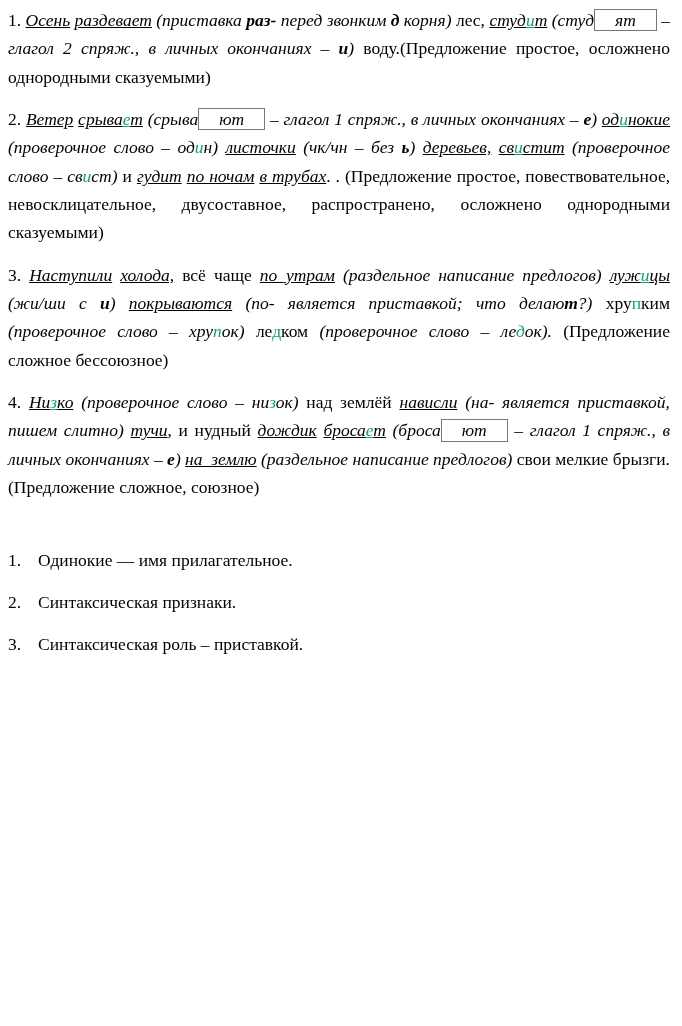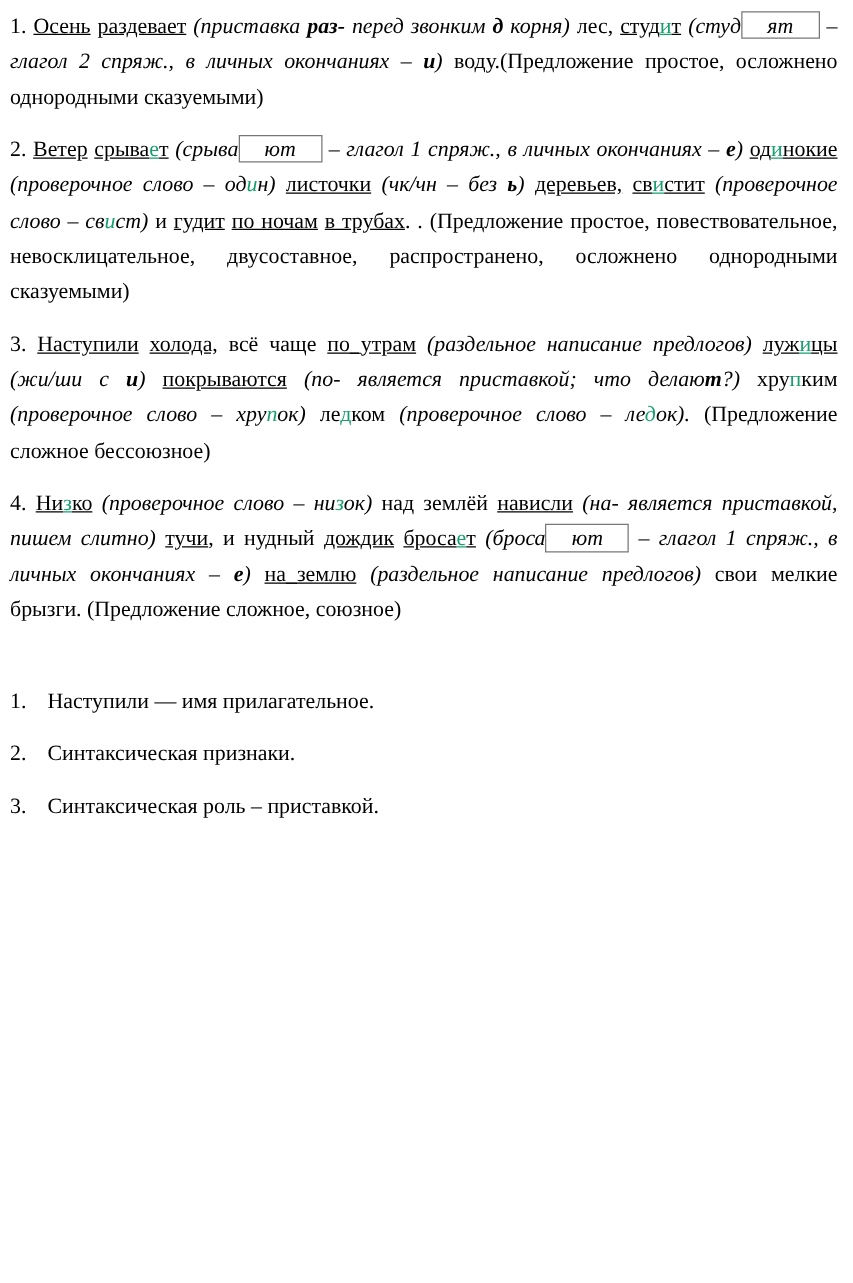--- a/index.html
+++ b/index.html
@@ -23,20 +23,21 @@
   p.para {
     margin: 0 0 14px 0;
     text-align: justify;
     text-justify: inter-word;
   }
   .it {
     font-style: italic;
   }
   .u {
     text-decoration: underline;
+    font-style: italic;
   }
   .g {
     color: #17a06e;
   }
   .b {
     font-weight: bold;
     margin-top: 48px;
   }
   .boxed {
     display: inline-block;
@@ -74,21 +75,21 @@
   <p class="para"><span>1.</span><span> </span><span class="u">Осень</span><span> </span><span class="u">раздевает</span><span> </span><span class="it">(приставка </span><span class="it b">раз-</span><span class="it"> перед звонким </span><span class="it b">д</span><span class="it"> корня)</span><span> лес, </span><span class="u">студ</span><span class="u g">и</span><span class="u">т</span><span> </span><span class="it">(студ</span><span class="boxed">ят</span><span class="it"> – глагол 2 спряж., в личных окончаниях – </span><span class="it b">и</span><span class="it">)</span><span> воду.(Предложение простое, осложнено однородными сказуемыми)</span></p>
   <p class="para"><span>2.</span><span> </span><span class="u">Ветер</span><span> </span><span class="u">срыва</span><span class="u g">е</span><span class="u">т</span><span>  </span><span class="it">(срыва</span><span class="boxed">ют</span><span class="it"> – глагол 1 спряж., в личных окончаниях – </span><span class="it b">е</span><span class="it">)</span><span> </span><span class="u">од</span><span class="u g">и</span><span class="u">нокие</span><span> </span><span class="it">(проверочное слово – од</span><span class="it g">и</span><span class="it">н)</span><span> </span><span class="u">листочки</span><span> </span><span class="it">(чк/чн – без </span><span class="it b">ь</span><span class="it">)</span><span> </span><span class="u">деревьев,</span><span> </span><span class="u">св</span><span class="u g">и</span><span class="u">стит</span><span> </span><span class="it">(проверочное слово – св</span><span class="it g">и</span><span class="it">ст)</span><span> и </span><span class="u">гудит</span><span> </span><span class="u">по ночам</span><span> </span><span class="u">в трубах</span><span>. . (Предложение простое, повествовательное, невосклицательное, двусоставное, распространено, осложнено однородными сказуемыми)</span></p>
   <p class="para"><span>3.</span><span> </span><span class="u">Наступили</span><span> </span><span class="u">холода,</span><span> всё чаще </span><span class="u">по_утрам</span><span> </span><span class="it">(раздельное написание предлогов)</span><span> </span><span class="u">луж</span><span class="u g">и</span><span class="u">цы</span><span> </span><span class="it">(жи/ши с </span><span class="it b">и</span><span class="it">)</span><span> </span><span class="u">покрываются</span><span> </span><span class="it">(по-  является приставкой; что делаю</span><span class="it b">т</span><span class="it">?)</span><span> хру</span><span class="g">п</span><span>ким </span><span class="it">(проверочное слово – хру</span><span class="it g">п</span><span class="it">ок)</span><span> ле</span><span class="g">д</span><span>ком </span><span class="it">(проверочное слово – ле</span><span class="it g">д</span><span class="it">ок).</span><span> (Предложение сложное бессоюзное)</span></p>
   <p class="para"><span>4.</span><span> </span><span class="u">Ни</span><span class="u g">з</span><span class="u">ко</span><span> </span><span class="it">(проверочное слово – ни</span><span class="it g">з</span><span class="it">ок)</span><span> над землёй </span><span class="u">нависли</span><span> </span><span class="it">(на-  является приставкой, пишем слитно)</span><span> </span><span class="u">тучи</span><span>, и нудный </span><span class="u">дождик</span><span> </span><span class="u">броса</span><span class="u g">е</span><span class="u">т</span><span> </span><span class="it">(броса</span><span class="boxed">ют</span><span class="it"> – глагол 1 спряж., в личных окончаниях – </span><span class="it b">е</span><span class="it">)</span><span> </span><span class="u">на_землю</span><span> </span><span class="it">(раздельное написание предлогов)</span><span> свои мелкие брызги. (Предложение сложное, союзное)</span></p>
 
   <div class="spacer-block"></div>
 
 
   <div class="numlist-item">
     <span class="num">1.</span>
-    <span class="txt">Наступили — имя прилагательное.</span>
+    <span class="txt">Одинокие — имя прилагательное.</span>
   </div>
   <div class="numlist-item">
     <span class="num">2.</span>
     <span class="txt">Синтаксическая признаки.</span>
   </div>
 
 
   <div class="numlist-item">
     <span class="num">3.</span>
     <span class="txt">Синтаксическая роль – приставкой.</span>

